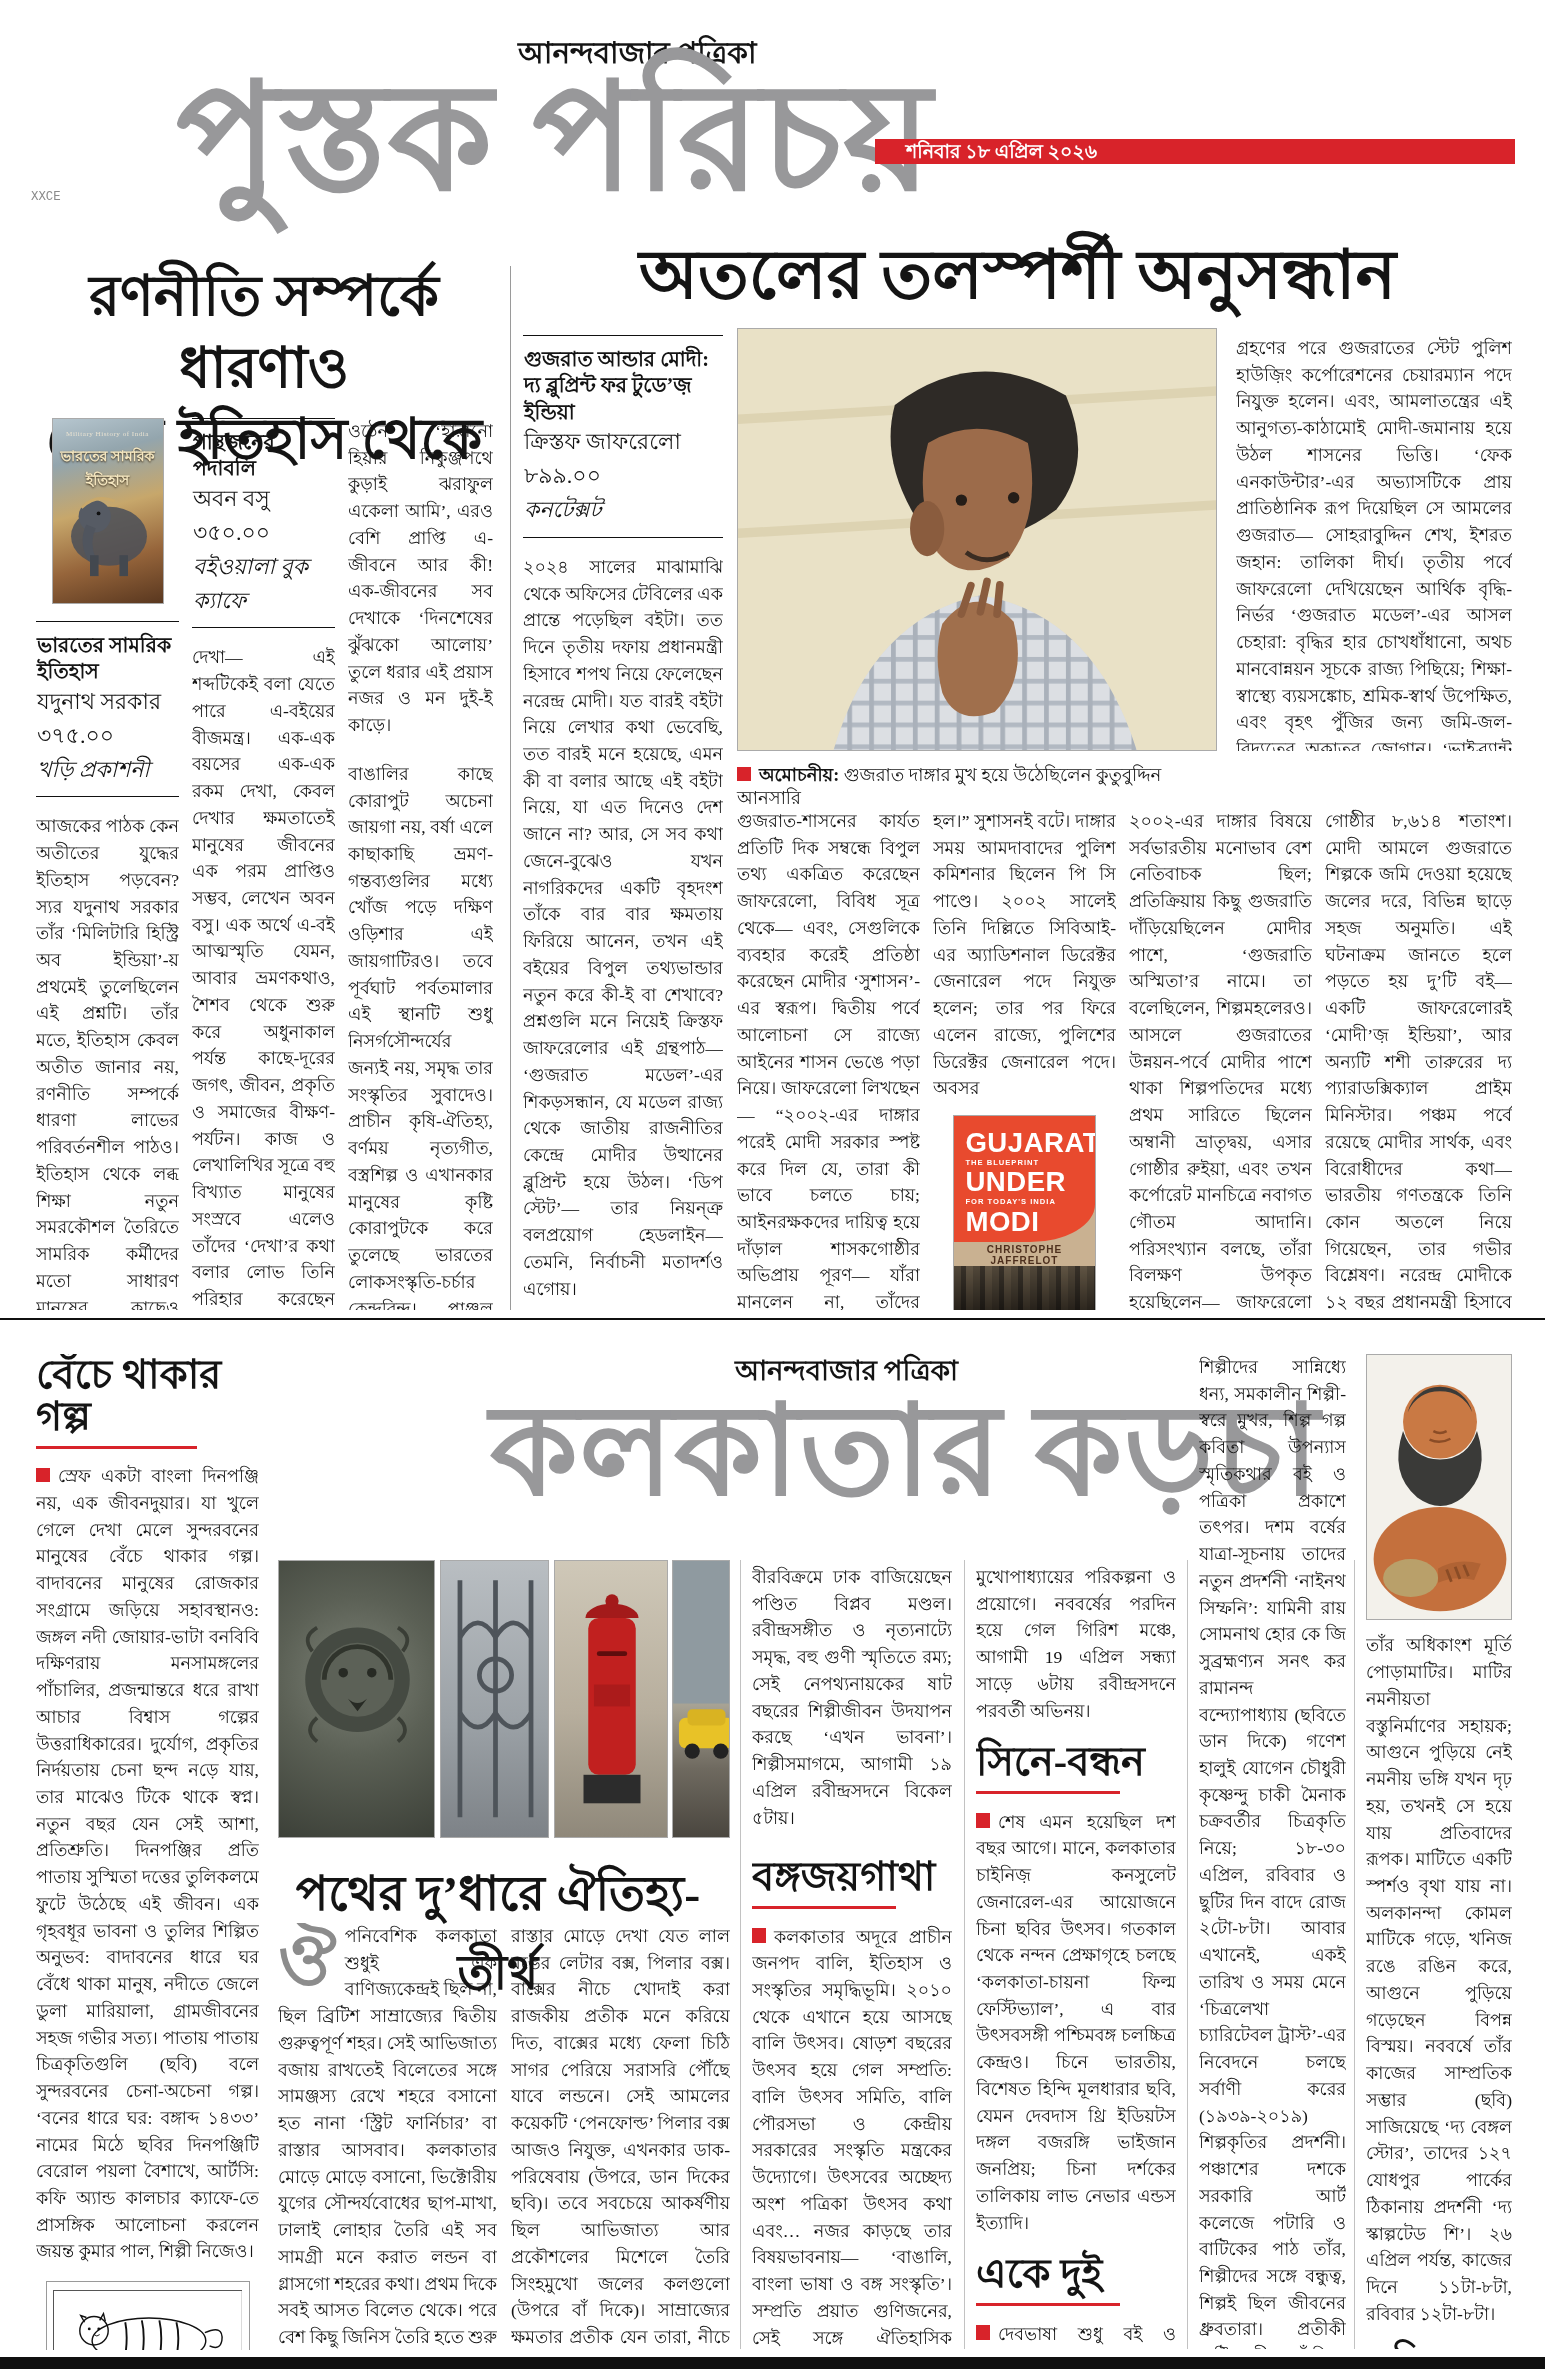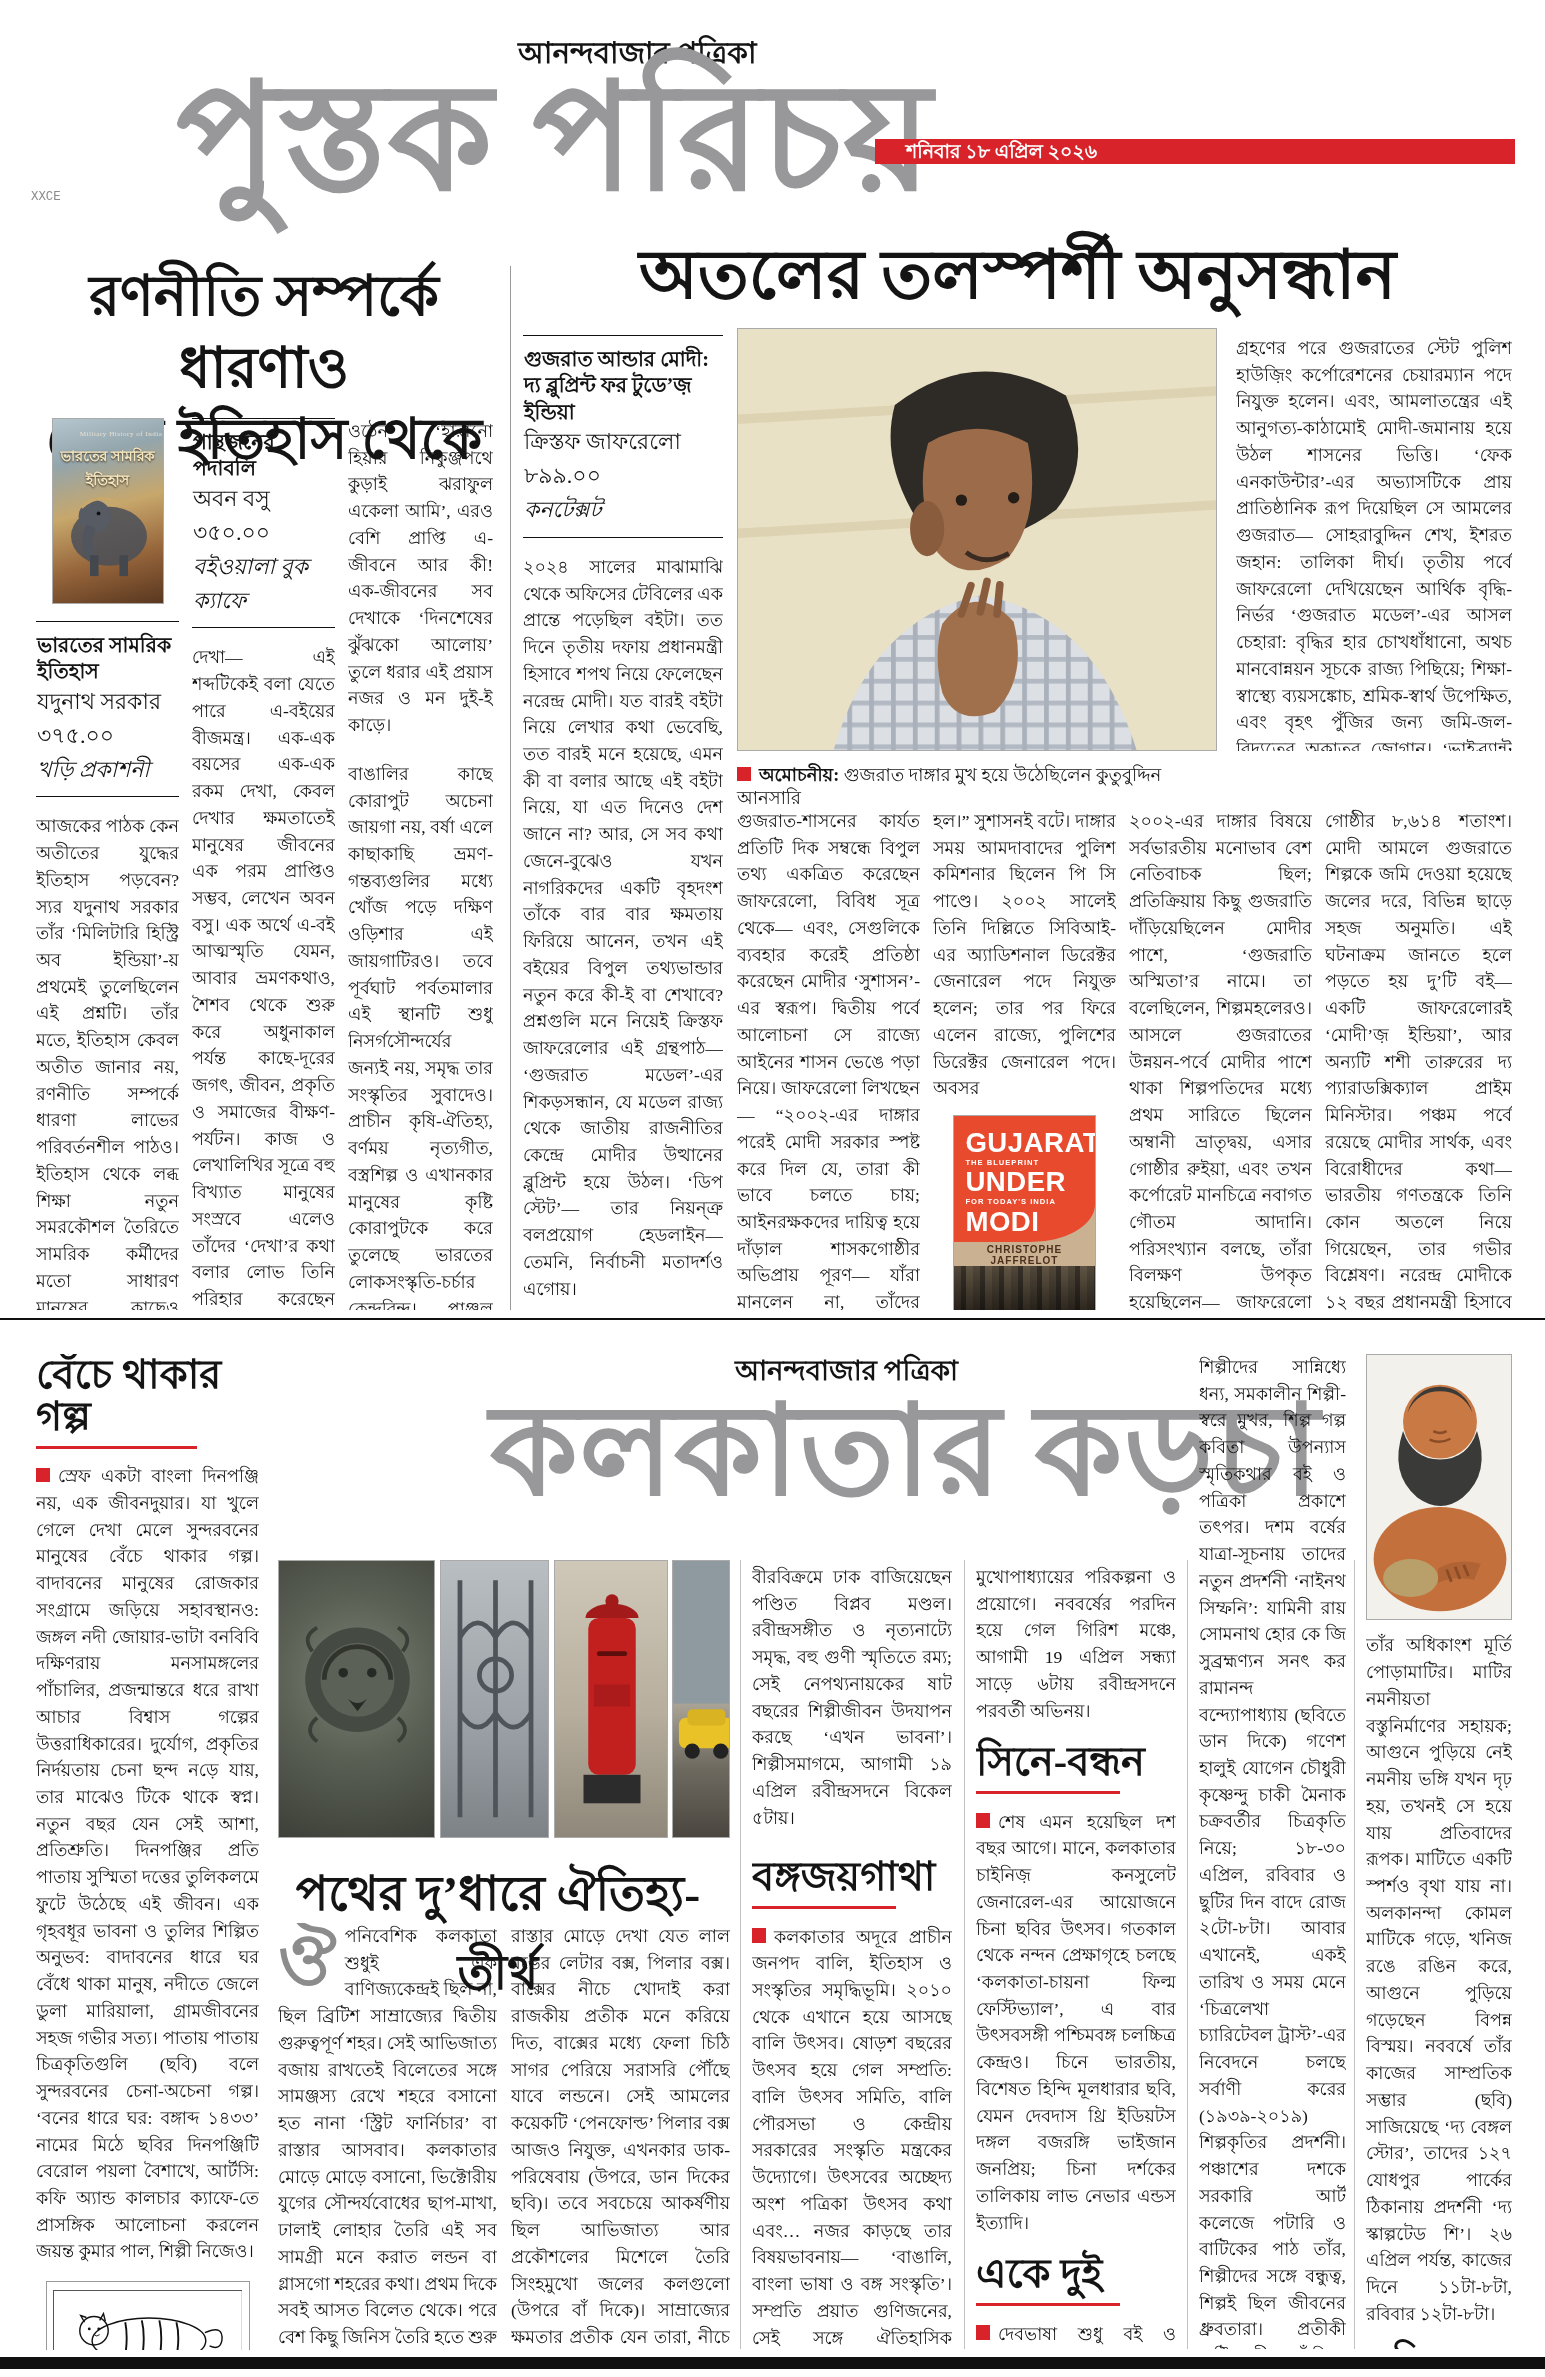--- a/index.html
+++ b/index.html
@@ -29,21 +29,21 @@
 .h-feature{font-size:48px;font-weight:700;text-align:center}
 
 .datebar{background:#d8232a;color:#fff;font-weight:700;font-size:19px;line-height:25px;padding-left:31px}
 
 .caption{font-size:18px;line-height:1.3}
 .caption .cl{font-weight:700}
 
 .ph{position:relative;overflow:hidden;border:0.5px solid #aaa}
 .cov-elephant{background:linear-gradient(165deg,#b6c6cf 0%,#93a5ad 22%,#c7a76b 48%,#96653b 74%,#59371f 100%)}
 .cov-elephant .ct{position:absolute;top:26px;left:0;right:0;text-align:center;color:#f5e7c0;font-weight:700;font-size:14.3px;text-shadow:0 1px 1.9px #3a2a14}
-.cov-elephant .cs{position:absolute;top:10.5px;left:0;right:0;text-align:right;color:#e8e2d2;font-size:7.1px;letter-spacing:0.5px}
+.cov-elephant .cs{position:absolute;top:10.5px;left:0;right:0;text-align:center;color:#e8e2d2;font-size:7.1px;letter-spacing:0.5px}
 .cov-gum{background:#c9b191}
 .cov-gum .red{position:absolute;left:0;top:0;right:0;height:62%;background:#e84a2e;border-bottom-right-radius:46% 30%}
 .cov-gum .tt{position:relative;color:#fff;font-family:"Liberation Sans",sans-serif;font-weight:700;
   font-size:27.6px;line-height:1.02;padding:12.4px 0 0 11.4px;letter-spacing:0.5px}
 .cov-gum .sub{font-size:7.6px;letter-spacing:1px;font-weight:700;margin:1.9px 0}
 .cov-gum .au{position:absolute;left:0;right:0;top:63%;text-align:center;color:#4d2f1d;
   font-family:"Liberation Sans",sans-serif;font-weight:700;font-size:10px;letter-spacing:1px}
 .cov-gum .crowd{position:absolute;left:0;right:0;bottom:0;height:26%;
   background:repeating-linear-gradient(90deg,#7c7468 0 6.7px,#55504a 6.7px 12.4px,#93897a 12.4px 19px),linear-gradient(#a79d8d,#3f3a33);background-blend-mode:multiply}
 

